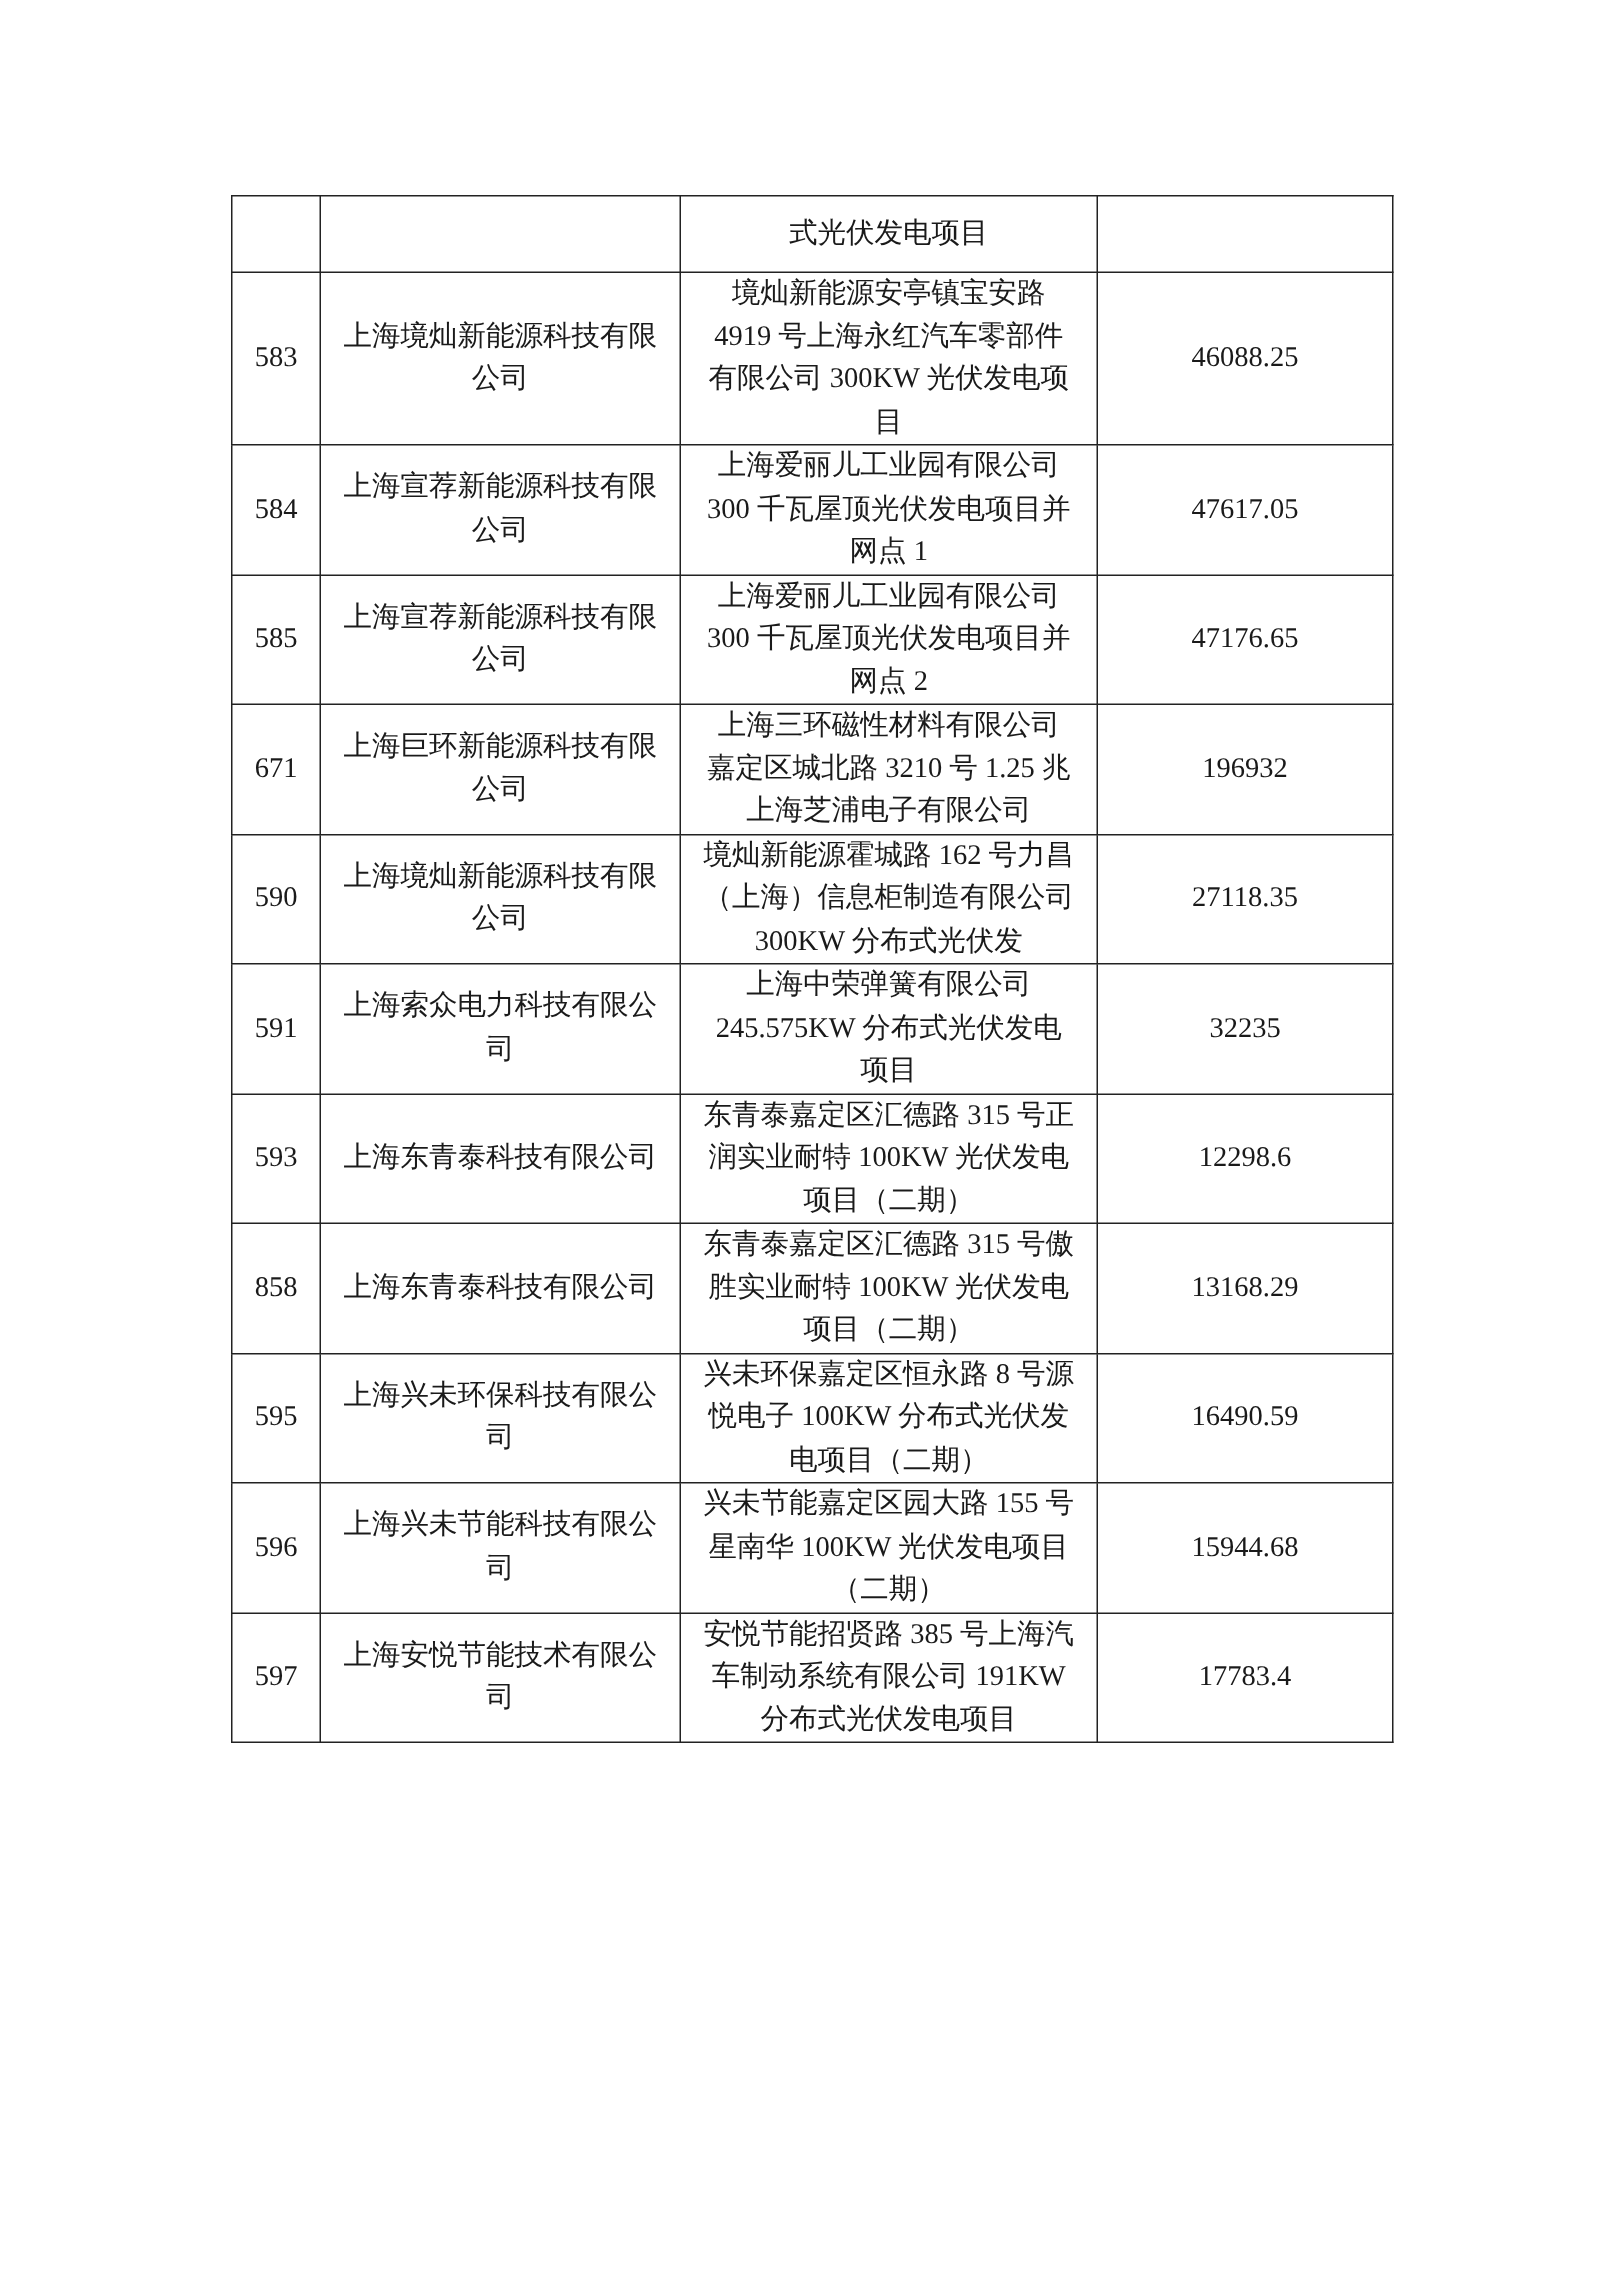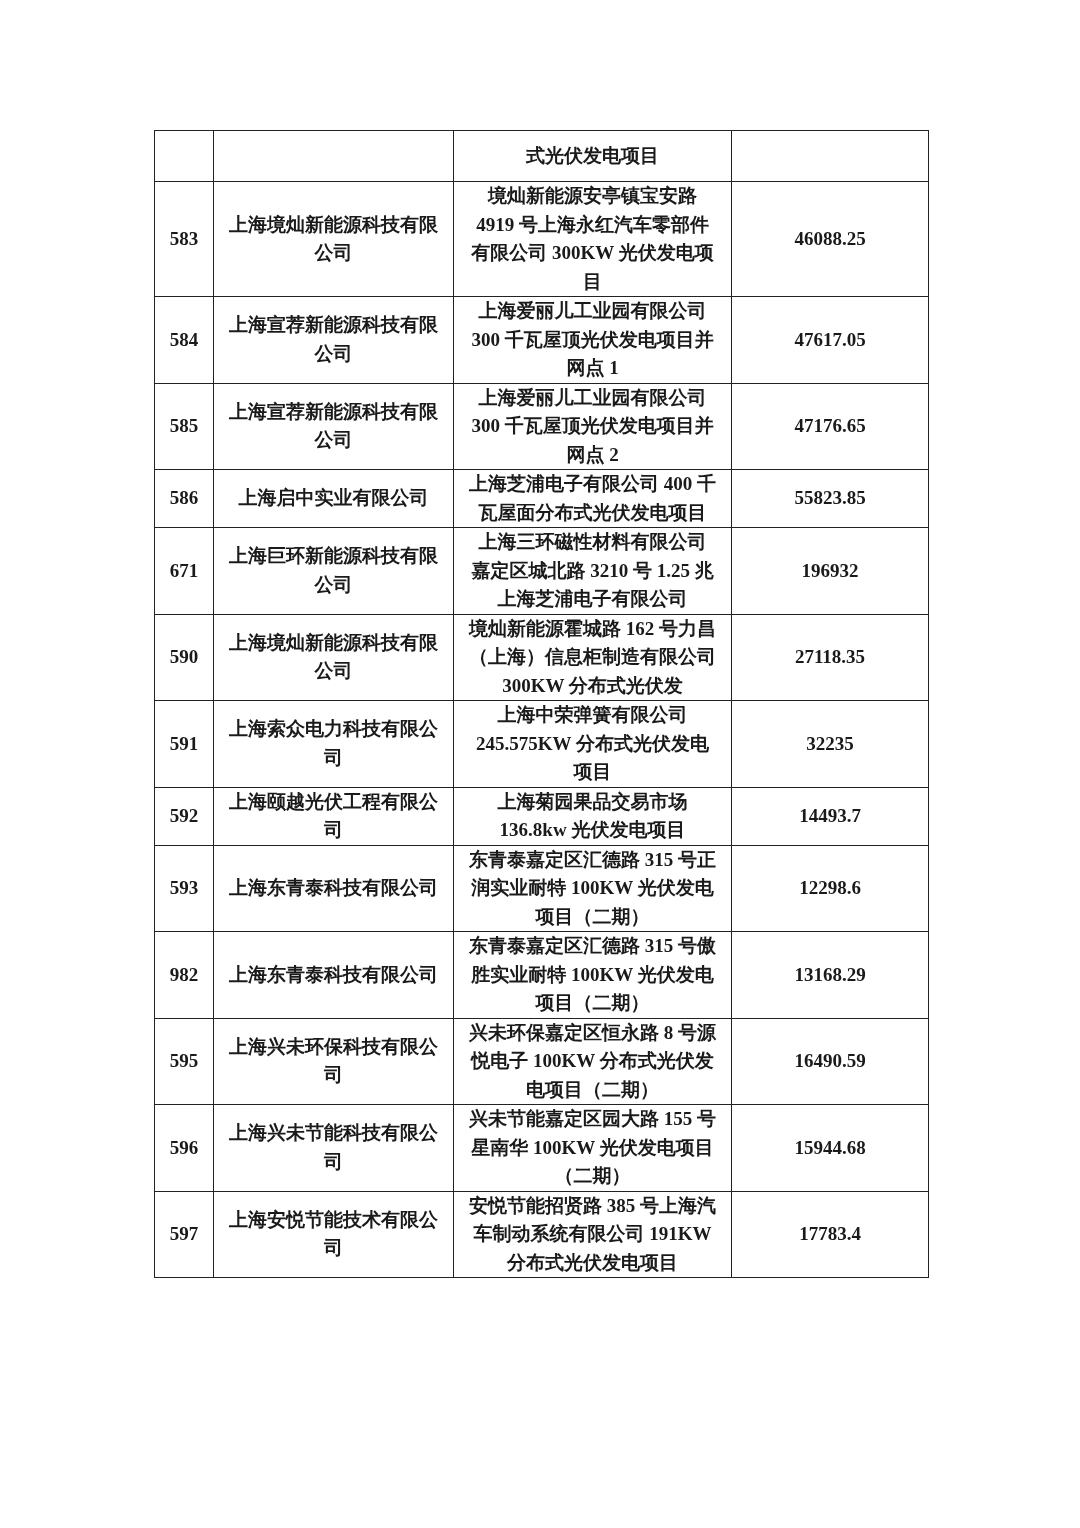--- a/index.html
+++ b/index.html
@@ -1,18 +1,18 @@
 <!DOCTYPE html>
 <html><head>
 <meta charset="utf-8">
 <style>
   html, body { margin: 0; padding: 0; background: #ffffff; }
   body { width: 1080px; height: 1528px; position: relative; overflow: hidden;
          font-family: "Liberation Serif", "DejaVu Serif", serif; color: #1a1a1a; }
-  .page { position: absolute; left: 0; top: 0; width: 1080px; height: 1288px; background: #fff; font-weight: bold; }
+  .page { position: absolute; left: 0; top: 0; width: 1080px; height: 1288px; background: #fff; }
   table.grid { position: absolute; left: 154px; top: 130px; border-collapse: collapse; table-layout: fixed; width: 774px; }
   table.grid td { border: 1px solid #222; text-align: center; vertical-align: middle; padding: 0 6px;
                   font-size: 19px; line-height: 28.5px; box-sizing: border-box; word-break: break-all; }
   col.c-no { width: 59px; } col.c-co { width: 240px; } col.c-pj { width: 278px; } col.c-amt { width: 197px; }
   td.no, td.amt { font-size: 18px; }
 </style>
 </head>
 <body>
 
 <div class="page">
@@ -65,31 +65,20 @@
             <div>上海宣荐新能源科技有限</div>
             <div>公司</div>
           </td>
           <td class="pj">
             <div>上海爱丽儿工业园有限公司</div>
             <div>300 千瓦屋顶光伏发电项目并</div>
             <div>网点 2</div>
           </td>
           <td class="amt">47176.65</td>
         </tr>
-        <tr style="height: 57px;">
-          <td class="no">586</td>
-          <td class="co">
-            <div>上海启中实业有限公司</div>
-          </td>
-          <td class="pj">
-            <div>上海芝浦电子有限公司 400 千</div>
-            <div>瓦屋面分布式光伏发电项目</div>
-          </td>
-          <td class="amt">55823.85</td>
-        </tr>
         <tr style="height: 86px;">
           <td class="no">671</td>
           <td class="co">
             <div>上海巨环新能源科技有限</div>
             <div>公司</div>
           </td>
           <td class="pj">
             <div>上海三环磁性材料有限公司</div>
             <div>嘉定区城北路 3210 号 1.25 兆</div>
             <div>上海芝浦电子有限公司</div>
@@ -115,46 +104,34 @@
             <div>上海索众电力科技有限公</div>
             <div>司</div>
           </td>
           <td class="pj">
             <div>上海中荣弹簧有限公司</div>
             <div>245.575KW 分布式光伏发电</div>
             <div>项目</div>
           </td>
           <td class="amt">32235</td>
         </tr>
-        <tr style="height: 57px;">
-          <td class="no">592</td>
-          <td class="co">
-            <div>上海颐越光伏工程有限公</div>
-            <div>司</div>
-          </td>
-          <td class="pj">
-            <div>上海菊园果品交易市场</div>
-            <div>136.8kw 光伏发电项目</div>
-          </td>
-          <td class="amt">14493.7</td>
-        </tr>
         <tr style="height: 86px;">
           <td class="no">593</td>
           <td class="co">
             <div>上海东青泰科技有限公司</div>
           </td>
           <td class="pj">
             <div>东青泰嘉定区汇德路 315 号正</div>
             <div>润实业耐特 100KW 光伏发电</div>
             <div>项目（二期）</div>
           </td>
           <td class="amt">12298.6</td>
         </tr>
         <tr style="height: 86px;">
-          <td class="no">982</td>
+          <td class="no">858</td>
           <td class="co">
             <div>上海东青泰科技有限公司</div>
           </td>
           <td class="pj">
             <div>东青泰嘉定区汇德路 315 号傲</div>
             <div>胜实业耐特 100KW 光伏发电</div>
             <div>项目（二期）</div>
           </td>
           <td class="amt">13168.29</td>
         </tr>

